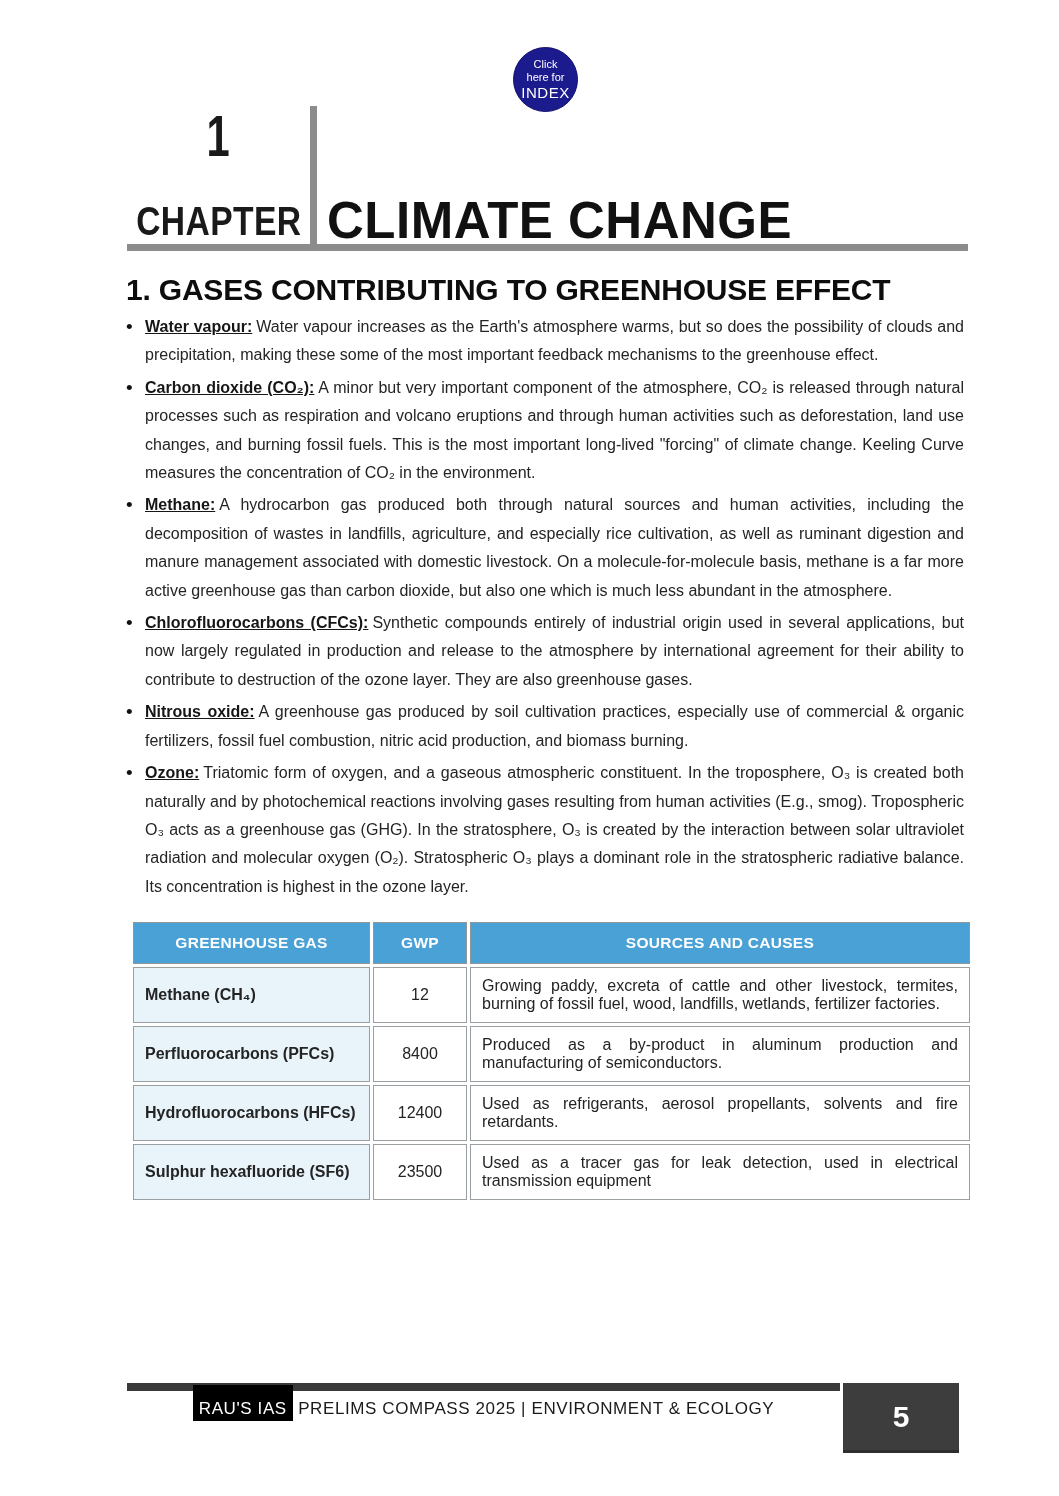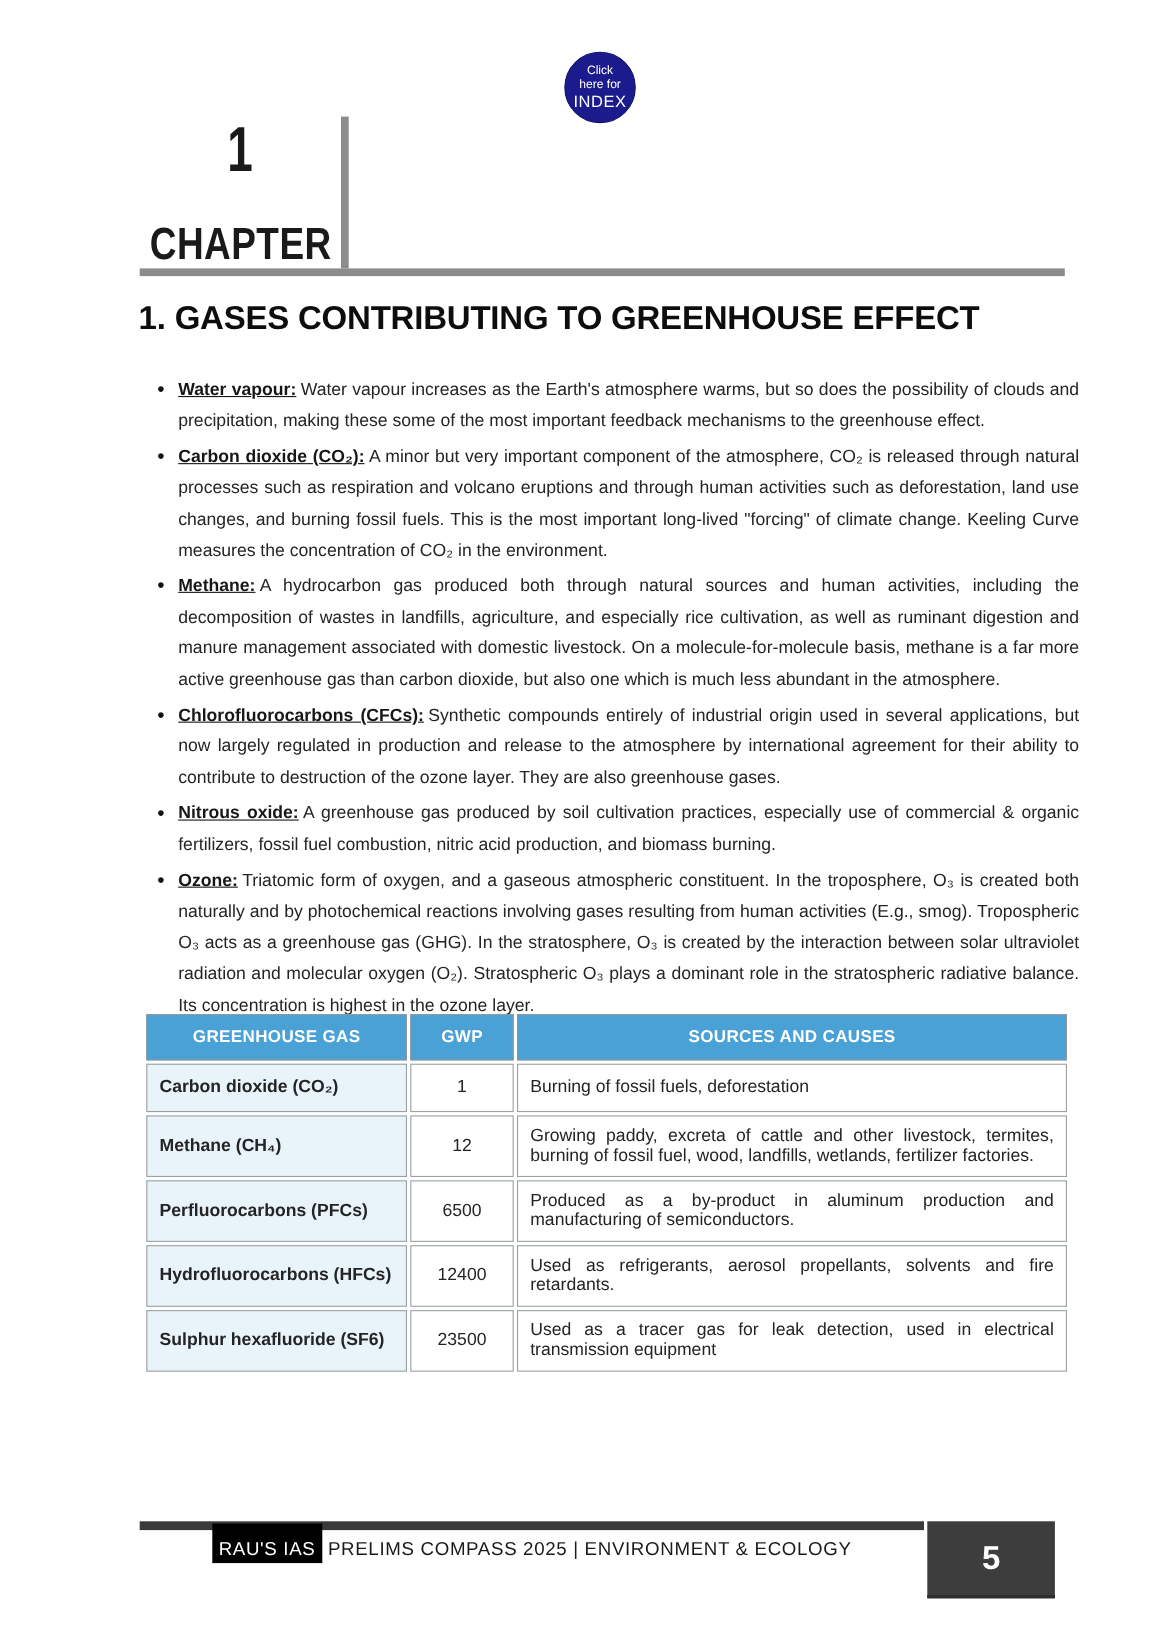--- a/index.html
+++ b/index.html
@@ -60,22 +60,22 @@
   
   .section-heading {
     position:absolute; left:126px; top:273px;
     width:841px;
     font-size:30px; font-weight:800; color:#0d0d0d;
     letter-spacing:-0.2px; white-space:nowrap;
   }
 
   
   .bullets {
-    position:absolute; left:140px; top:313px;
-    width:841px; list-style:none;margin-top:28px;
+    position:absolute; left:123px; top:313px;
+    width:841px; list-style:none;
   }
   .bullets li {
     position:relative; padding-left:22px;
     font-size:16px; line-height:28.4px;
     text-align:justify; color:#242424;
     margin-bottom:4px;
   }
   .bullets li::before {
     content:"\2022";
     position:absolute; left:3px; top:0;
@@ -133,20 +133,21 @@
     <span class="ib-small">here for</span>
     <span class="ib-big">INDEX</span>
   </div>
 
   <div class="chapter-row">
     <div class="ch-left">
       <div class="ch-num">1</div>
       <div class="ch-label">CHAPTER</div>
     </div>
     <div class="vbar"></div>
+    <div class="ch-title">CLIMATE CHANGE</div>
   </div>
   <div class="header-rule"></div>
 
   <div class="section-heading">1. GASES CONTRIBUTING TO GREENHOUSE EFFECT</div>
 
   <ul class="bullets">
     <li>
       <span class="term">Water vapour:</span><span>Water vapour increases as the Earth's atmosphere warms, but so does the possibility of clouds and precipitation, making these some of the most important feedback mechanisms to the greenhouse effect.</span>
     </li>
     <li>
@@ -169,33 +170,28 @@
   <div class="ghg-table-wrap">
     <table class="ghg">
       <thead>
         <tr>
           <th>GREENHOUSE GAS</th>
           <th>GWP</th>
           <th>SOURCES AND CAUSES</th>
         </tr>
       </thead>
       <tbody>
-        <tr class="single">
-          <td class="gas">Carbon dioxide (CO₂)</td>
-          <td class="gwp">1</td>
-          <td class="src">Burning of fossil fuels, deforestation</td>
-        </tr>
         <tr>
           <td class="gas">Methane (CH₄)</td>
           <td class="gwp">12</td>
           <td class="src">Growing paddy, excreta of cattle and other livestock, termites, burning of fossil fuel, wood, landfills, wetlands, fertilizer factories.</td>
         </tr>
         <tr>
           <td class="gas">Perfluorocarbons (PFCs)</td>
-          <td class="gwp">6500</td>
+          <td class="gwp">8400</td>
           <td class="src">Produced as a by-product in aluminum production and manufacturing of semiconductors.</td>
         </tr>
         <tr>
           <td class="gas">Hydrofluorocarbons (HFCs)</td>
           <td class="gwp">12400</td>
           <td class="src">Used as refrigerants, aerosol propellants, solvents and fire retardants.</td>
         </tr>
         <tr>
           <td class="gas">Sulphur hexafluoride (SF6)</td>
           <td class="gwp">23500</td>

